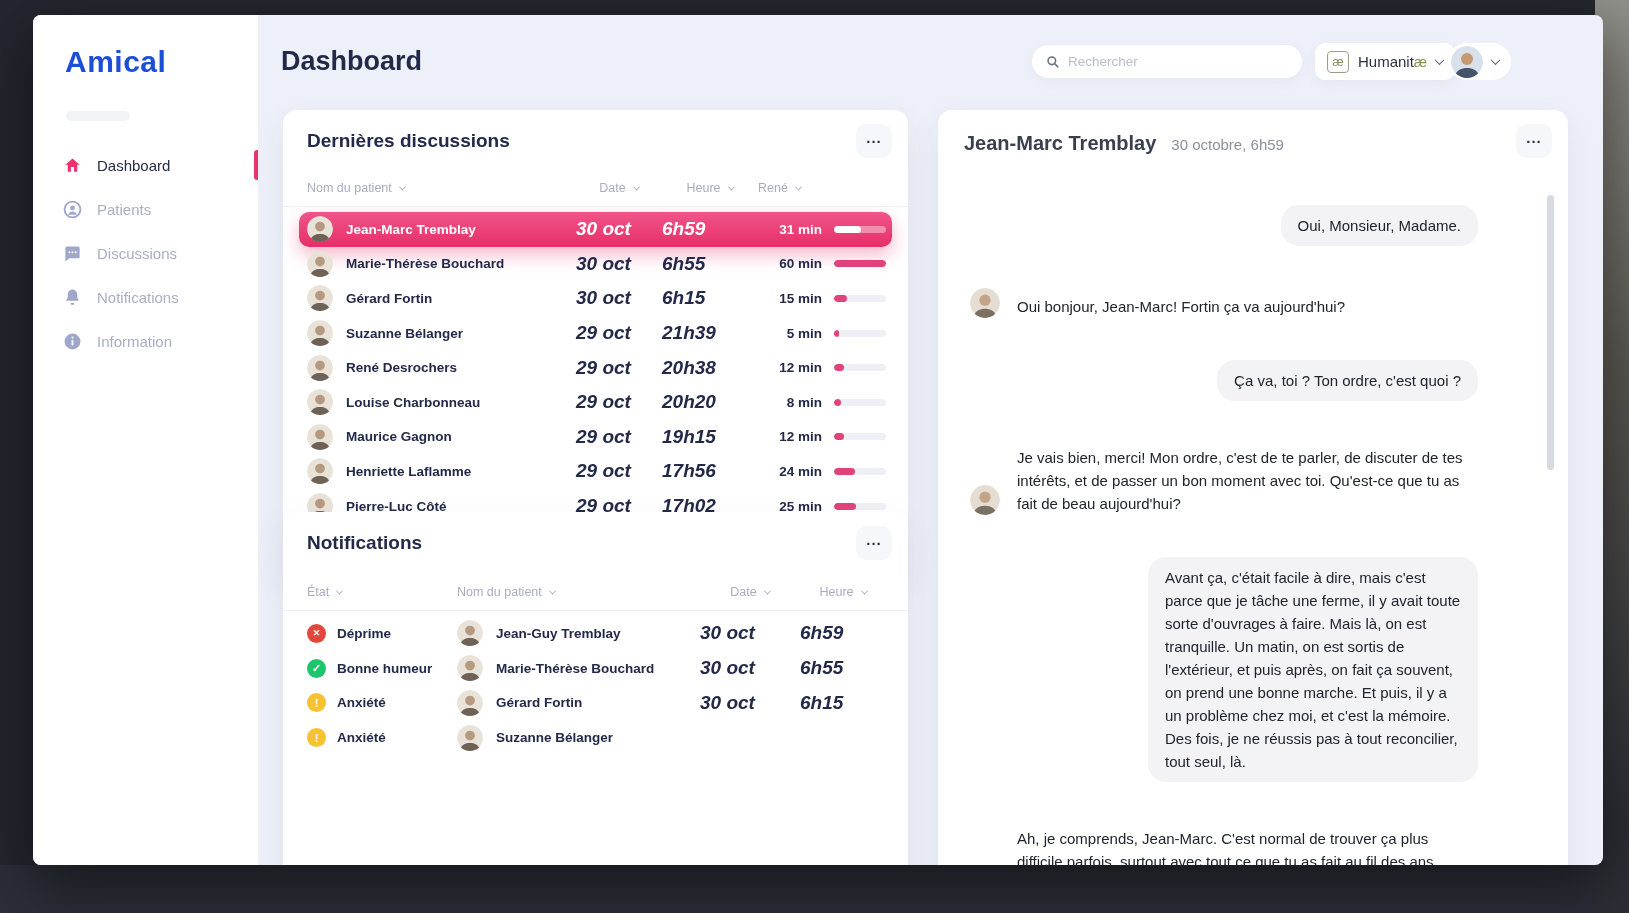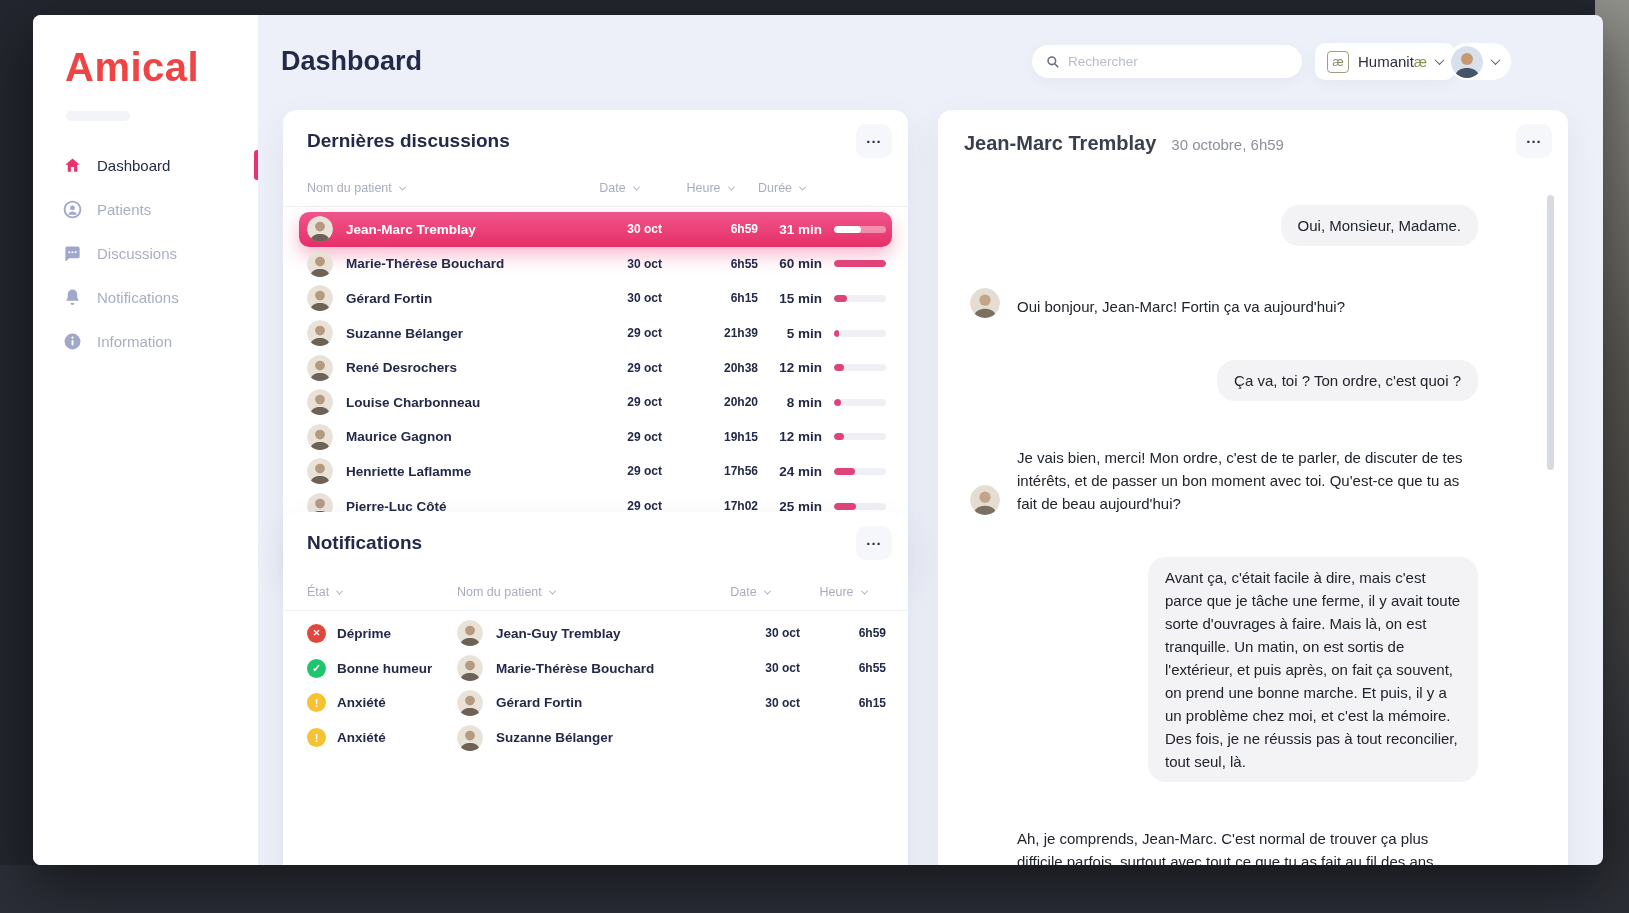--- a/index.html
+++ b/index.html
@@ -7,21 +7,21 @@
   body { background:#23262e; font-family:"Liberation Sans", sans-serif; position:relative; }
   .edge-r { position:absolute; top:0; right:0; width:34px; height:100%;
     background:linear-gradient(#90908a, #5a5851 40%, #2c2e35 90%); }
   .edge-b { position:absolute; bottom:0; left:0; width:100%; height:48px; background:#2b2e37; }
 
   .app { position:absolute; left:33px; top:15px; width:1570px; height:850px;
     border-radius:8px; overflow:hidden; background:#edf0f8; box-shadow:0 20px 60px rgba(0,0,0,.5); }
 
   
   .sidebar { position:absolute; left:0; top:0; width:225px; height:100%; background:#fff; z-index:3; }
-  .logo { position:absolute; left:32px; top:30px; font-size:40px; font-weight:700; letter-spacing:.5px; color:#ef4444; }
+  .logo { position:absolute; left:32px; top:30px; font-size:30px; font-weight:700; letter-spacing:.5px; color:#1d4ed8; }
   .logo-sub { position:absolute; left:33px; top:96px; width:64px; height:10px; border-radius:5px; background:#f3f4f8; }
   .nav { position:absolute; top:128px; left:0; right:0; }
   .nav-item { position:relative; display:flex; align-items:center; gap:15px; height:44px; padding-left:30px;
     color:#a9aec4; font-size:15px; cursor:pointer; }
   .nav-item .ico { width:19px; height:19px; color:#9fa7cb; display:flex; align-items:center; justify-content:center; }
   .nav-item span.lbl { font-weight:500; }
   .nav-item.active { color:#252b4a; font-weight:700; }
   .nav-item.active .ico { color:#e8346d; }
   .nav-item.active::after { content:''; position:absolute; right:0; top:7px; width:4px; height:30px;
     background:#e8346d; border-radius:3px 0 0 3px; }
@@ -78,21 +78,21 @@
   .disc-card .thead { top:68px; height:20px; }
   .hdiv { position:absolute; left:0; right:0; height:1px; background:#f0f1f6; }
   .disc-card .hdiv { top:96px; }
 
   .rows { position:absolute; left:16px; right:16px; }
   .disc-card .rows { top:102px; }
   .t-row { display:grid; align-items:center; height:34.6px; border-radius:10px; padding:0 6px 0 8px; }
   .disc-row { grid-template-columns:1fr 86px 96px 64px 64px; }
   .t-row .cell-name { display:flex; align-items:center; gap:13px; min-width:0; }
   .t-row .nm { font-size:13.5px; font-weight:700; color:#232949; white-space:nowrap; }
-  .t-row .dt, .t-row .hr { font-size:12px; font-weight:700; color:#232949; text-align:right; }
+  .t-row .dt, .t-row .hr { font-size:19px; font-weight:700; color:#232949; text-align:left;font-style:italic; }
   .t-row .mn { font-size:13.5px; font-weight:700; color:#232949; text-align:right; }
   .t-row.selected { background:linear-gradient(180deg,#ef558a 0%, #e62f68 100%);
     box-shadow:0 8px 18px rgba(232,52,109,.35); }
   .t-row.selected .nm, .t-row.selected .dt, .t-row.selected .hr, .t-row.selected .mn { color:#fff; }
   .bar { width:52px; height:7px; border-radius:4px; background:#eef0f5; justify-self:end; overflow:hidden; }
   .bar .fill { height:100%; border-radius:4px; background:#e0437a; }
   .t-row.selected .bar { background:rgba(255,255,255,.4); }
   .t-row.selected .bar .fill { background:#fff; }
 
   .notif-card { left:25px; top:497px; width:625px; height:420px; }
@@ -233,21 +233,21 @@
           </span>
         <span class="th" style="justify-content:center">
             <span>Date</span>
             <i class="chev sm"></i>
           </span>
         <span class="th" style="justify-content:center">
             <span>Heure</span>
             <i class="chev sm"></i>
           </span>
         <span class="th">
-            <span>Durée</span>
+            <span>René</span>
             <i class="chev sm"></i>
           </span>
         <span></span>
       </div>
       <div class="hdiv"></div>
 
       <div class="rows">
 
           <div class="t-row disc-row selected">
             <span class="cell-name">

